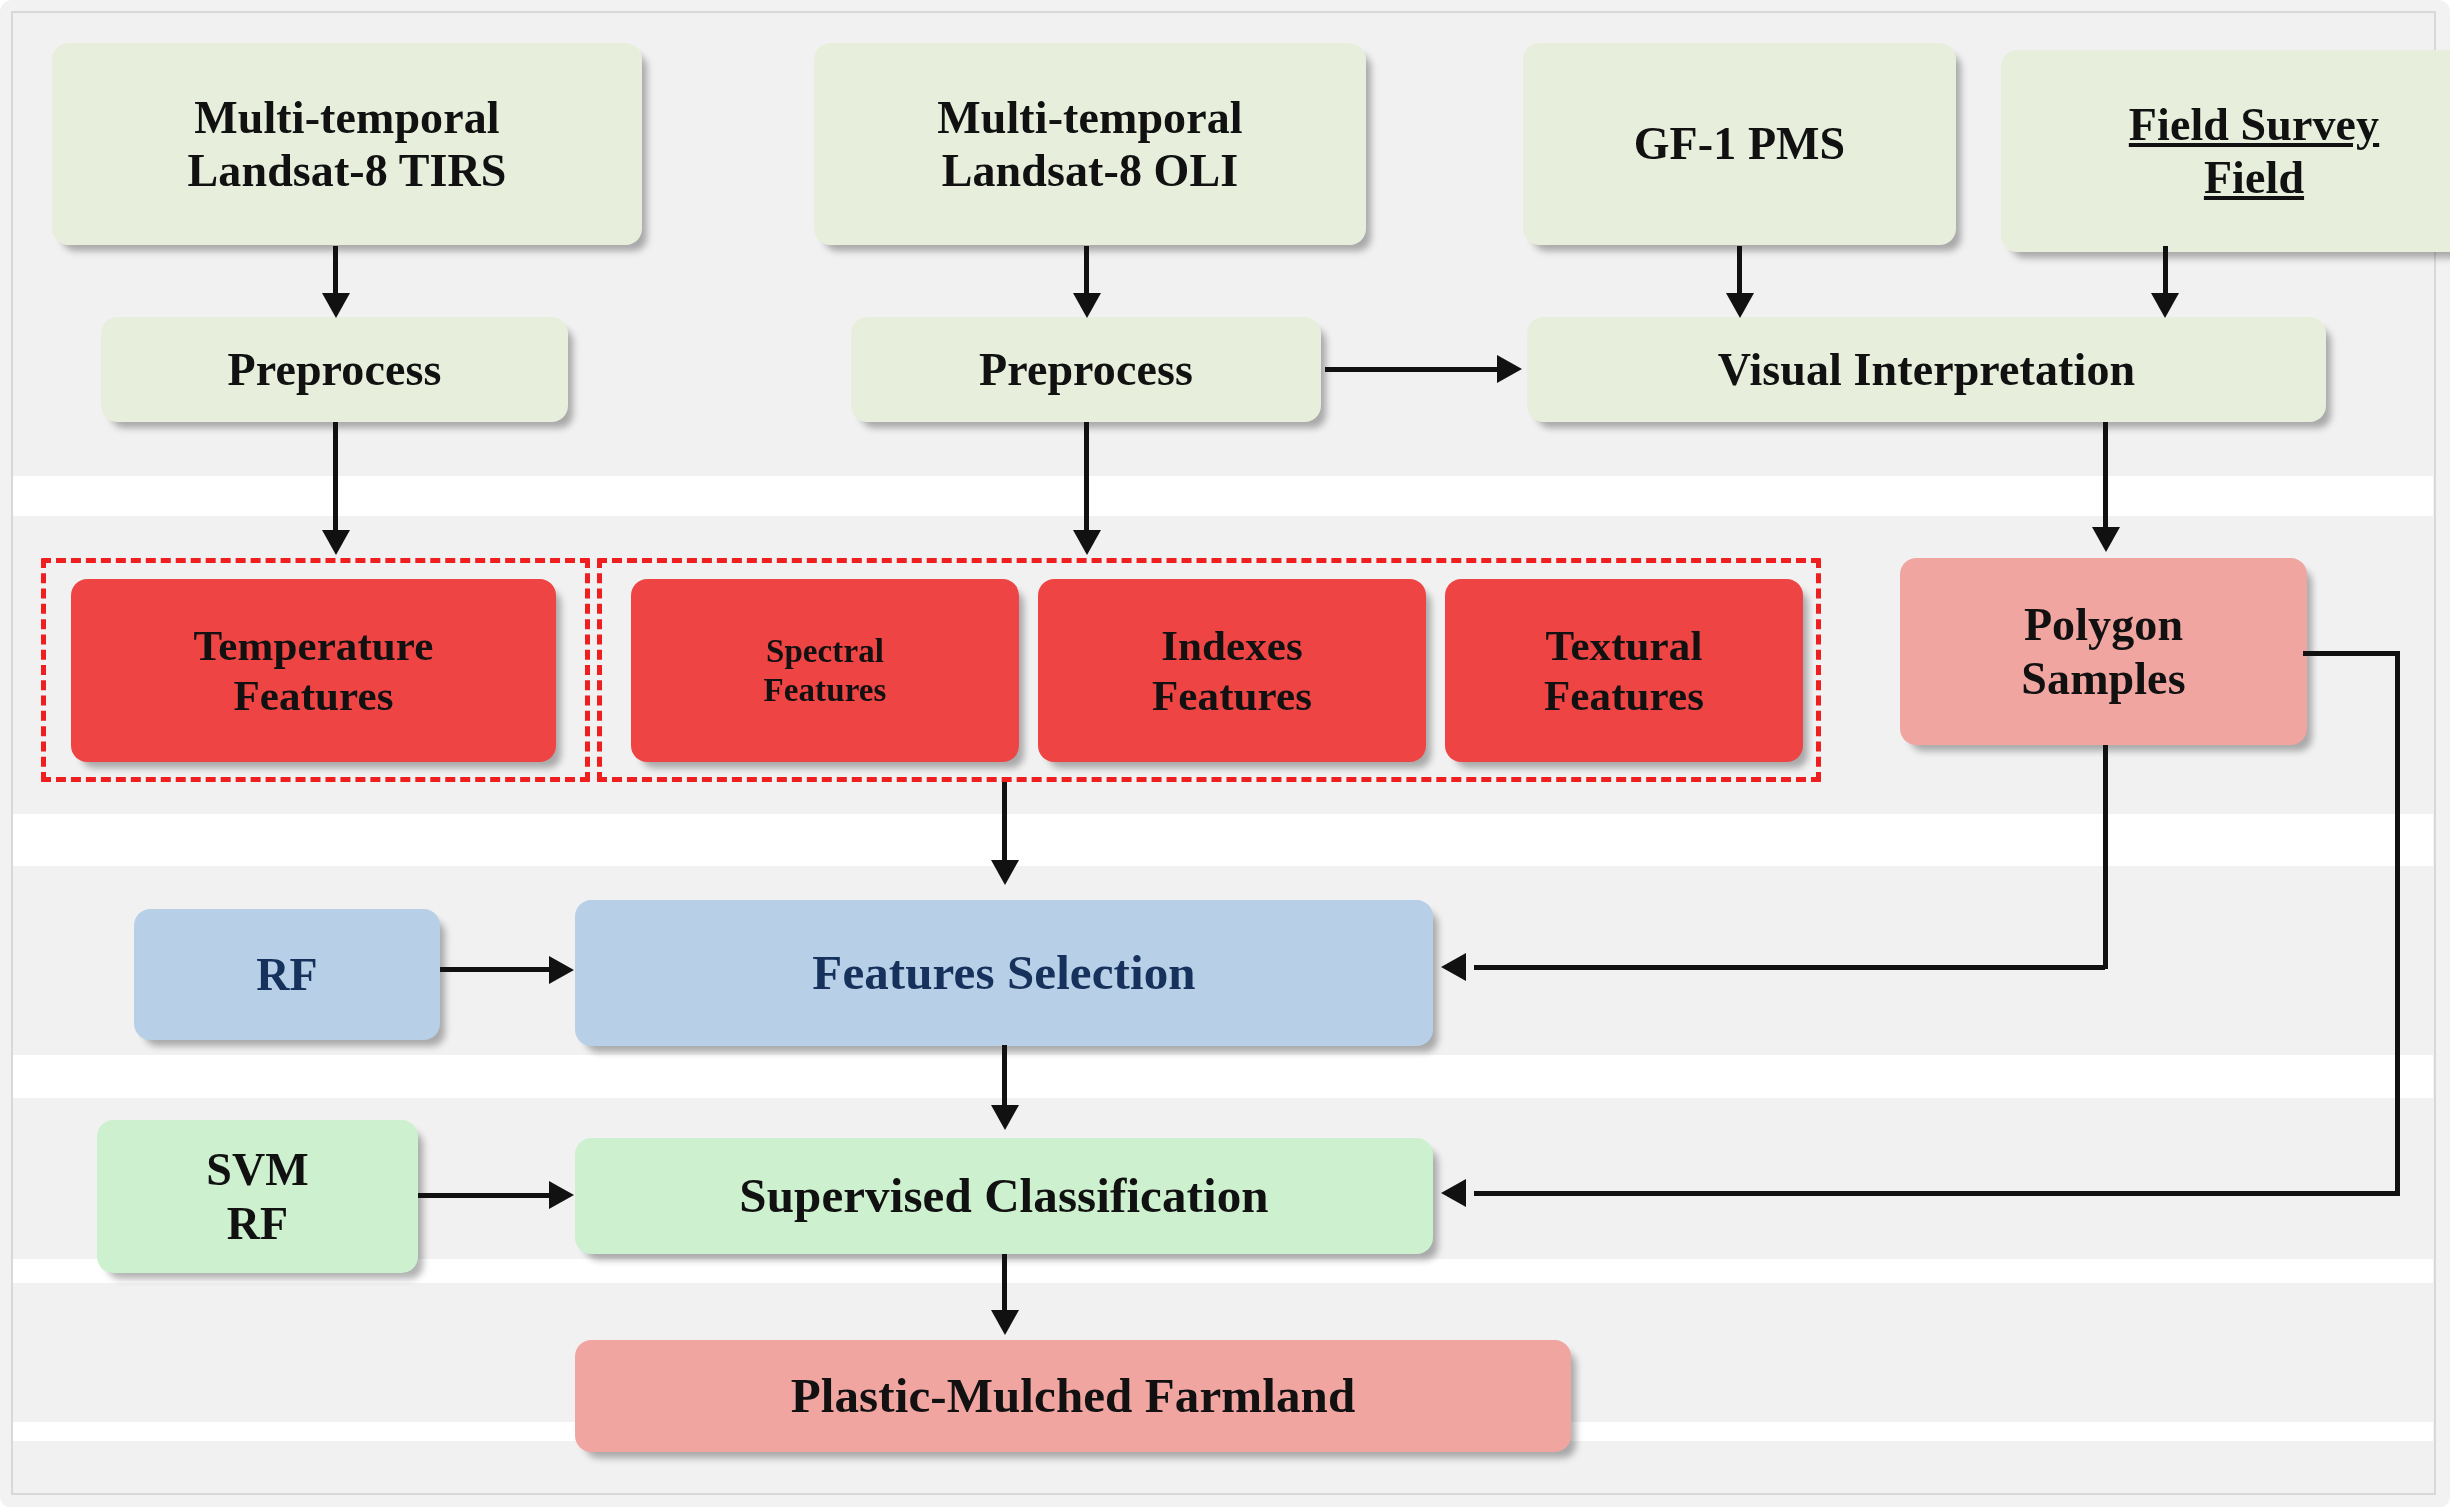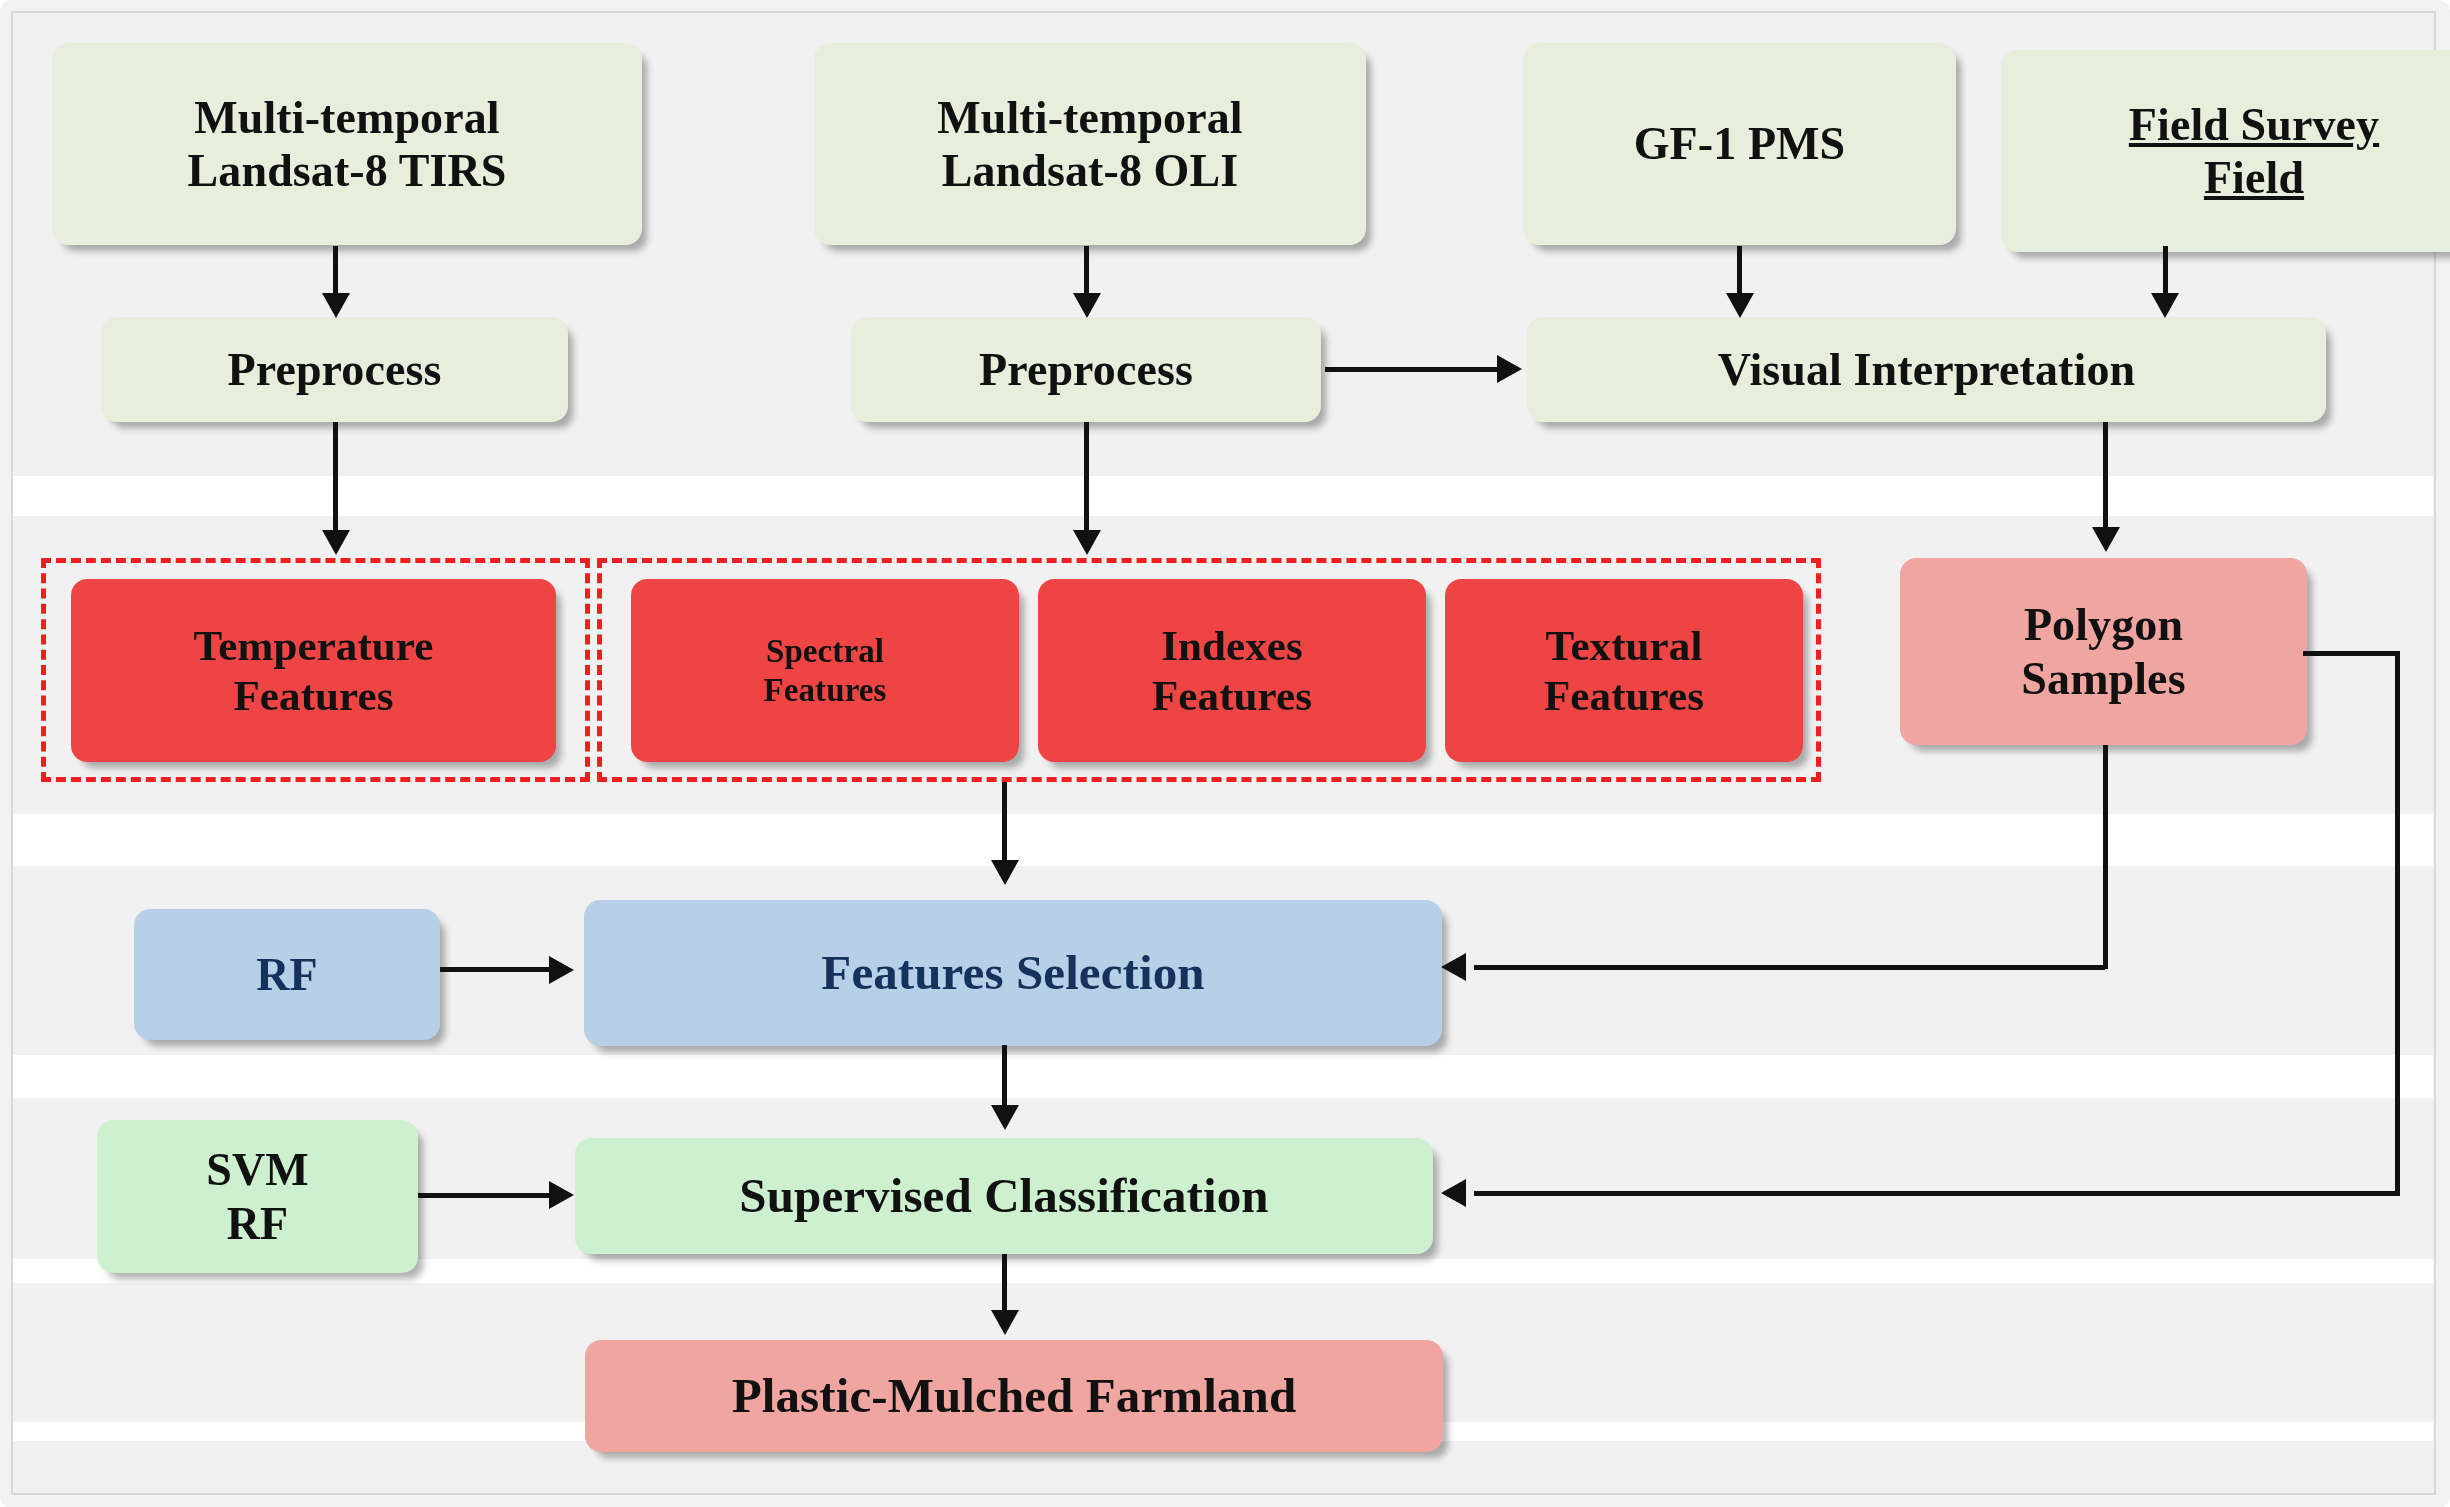--- a/index.html
+++ b/index.html
@@ -187,36 +187,36 @@
     <div>
       <div>Polygon</div>
       <div>Samples</div>
     </div>
   </div>
 
   <div class="node blue" style="left:134px; top:909px; width:306px; height:131px; font-size:46px;">
     <div>RF</div>
   </div>
 
-  <div class="node blue" style="left:575px; top:900px; width:858px; height:146px; font-size:49px;margin-left:9px;">
+  <div class="node blue" style="left:575px; top:900px; width:858px; height:146px; font-size:49px;">
     <div>Features Selection</div>
   </div>
 
   <div class="node mint" style="left:97px; top:1120px; width:321px; height:153px; font-size:46px;">
     <div>
       <div>SVM</div>
       <div>RF</div>
     </div>
   </div>
 
   <div class="node mint" style="left:575px; top:1138px; width:858px; height:116px; font-size:49px;">
     <div>Supervised Classification</div>
   </div>
 
-  <div class="node salmon" style="left:575px; top:1340px; width:858px; height:112px; font-size:49px;margin-left:10px;">
+  <div class="node salmon" style="left:575px; top:1340px; width:996px; height:112px; font-size:49px;">
     <div>Plastic-Mulched Farmland</div>
   </div>
 
   <div class="line vline" style="left:333px; top:246px; height:51px;"></div>
   <div class="arrow-down" style="left:322px; top:293px;"></div>
 
   <div class="line vline" style="left:1084px; top:246px; height:51px;"></div>
   <div class="arrow-down" style="left:1073px; top:293px;"></div>
 
   <div class="line vline" style="left:1737px; top:246px; height:51px;"></div>

